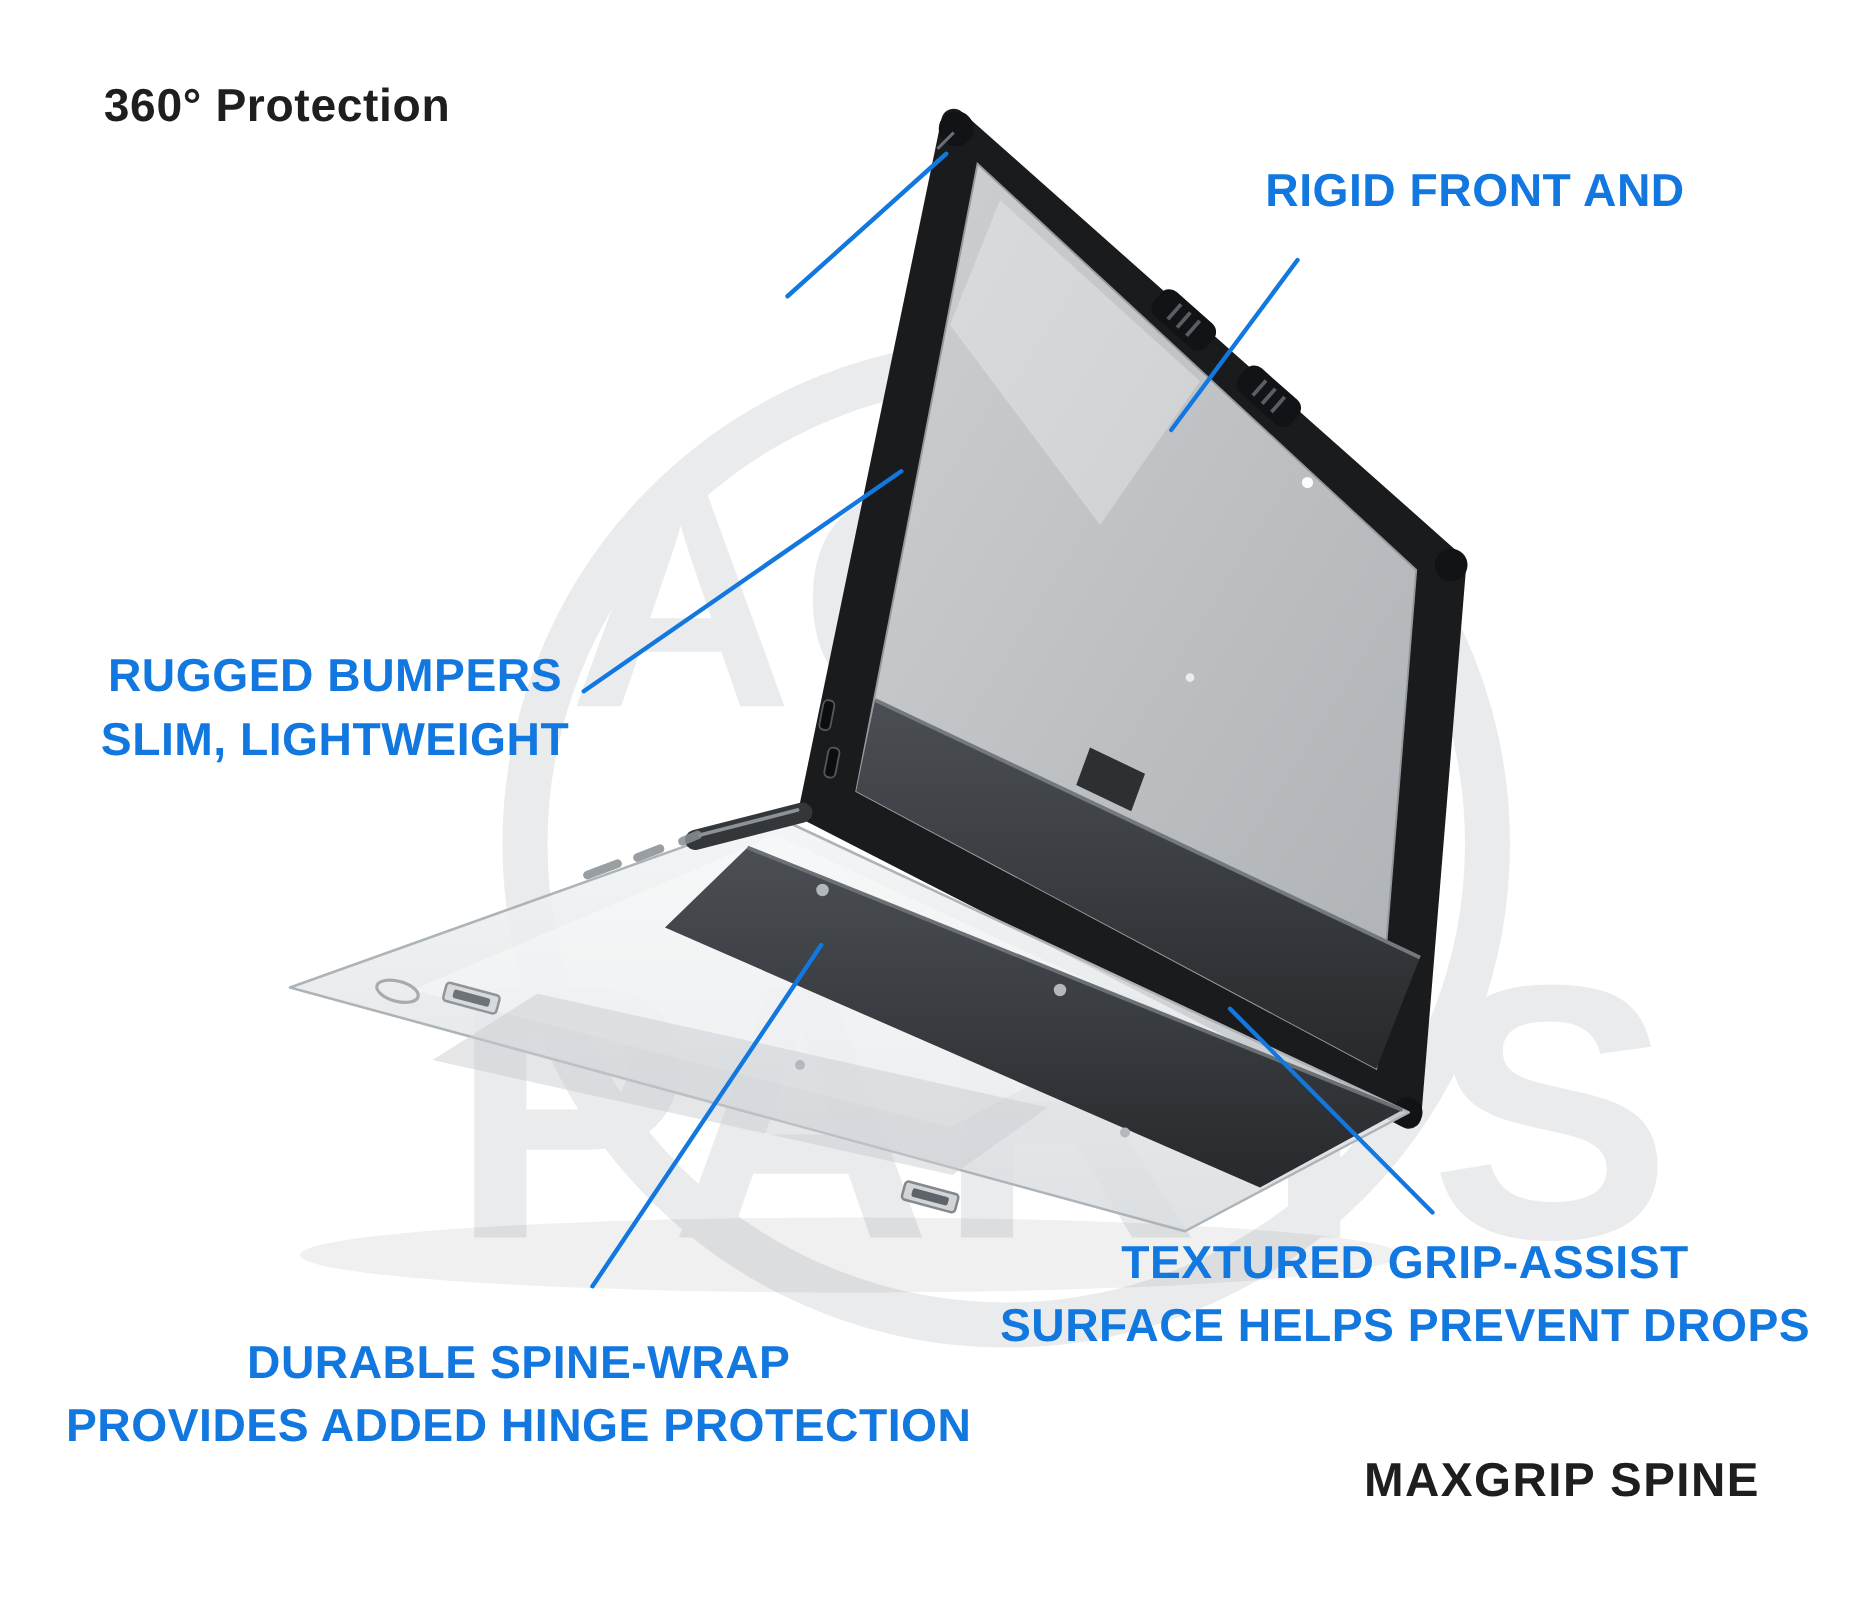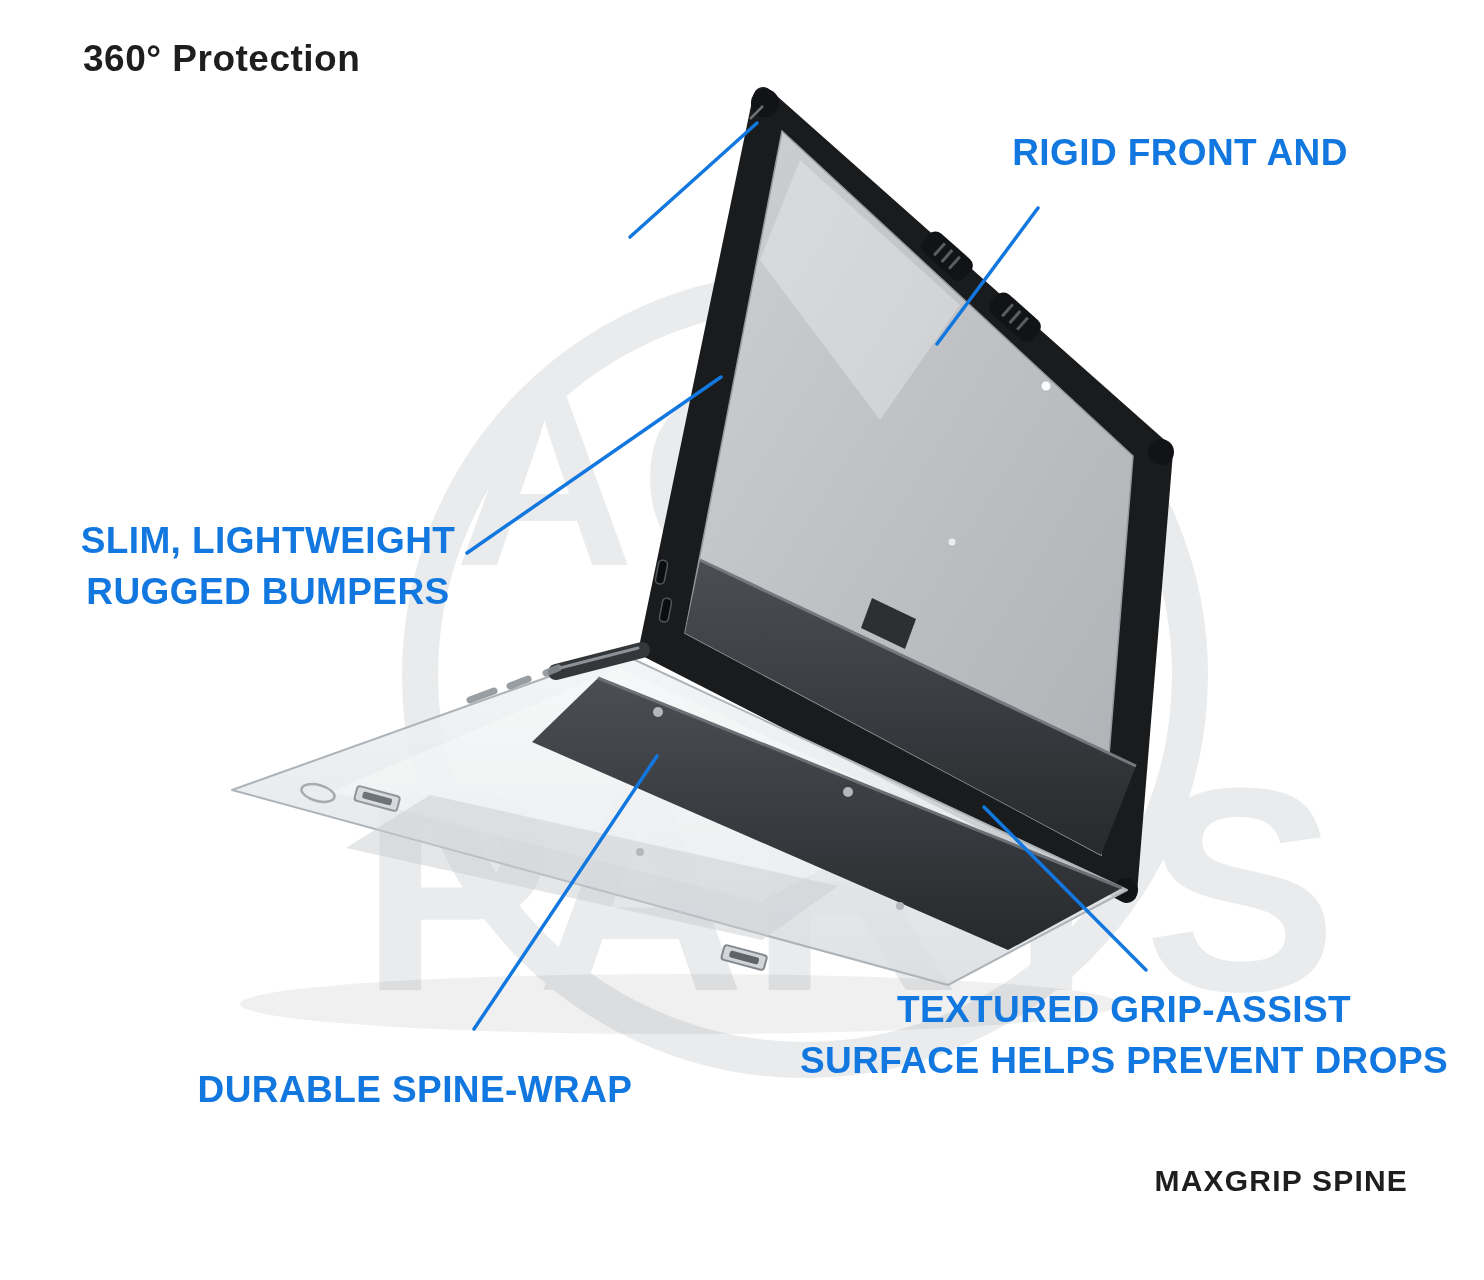--- a/index.html
+++ b/index.html
@@ -1,30 +1,30 @@
 <!DOCTYPE html>
 <html style="--accent: #1278DF; --heading: #1E1E20; --wm: #E9EBED;"><head>
 <meta charset="utf-8">
 <style>
   * { margin:0; padding:0; box-sizing:border-box; }
   :root { --accent:#1278DF; --heading:#1E1E20; --wm:#E9EBED; }
   html,body { background:#ffffff; }
   body { font-family:"Liberation Sans", sans-serif; }
   .canvas { position:relative; width:1484px; height:1280px; background:#ffffff; overflow:hidden; }
   .scene { position:absolute; left:0; top:0; width:1484px; height:1280px; }
-  .title { position:absolute; left:83px; top:38px; font-size:37px; font-weight:bold; color:var(--heading); letter-spacing:0.5px; }
+  .title { position:absolute; left:83px; top:64px; font-size:37px; font-weight:bold; color:var(--heading); letter-spacing:0.5px; }
   .callout { position:absolute; transform:translateX(-50%); color:var(--accent); font-weight:bold;
              font-size:37px; line-height:1.38; letter-spacing:0.4px; text-align:center; white-space:nowrap; }
   .callout span { display:block; }
   #c-overhang  { left:353px;  top:239px; }
   #c-rigid     { left:1180px; top:127px; }
   #c-slim      { left:268px;  top:515px; }
   #c-spinewrap { left:415px;  top:1064px; }
   #c-grip      { left:1124px; top:984px; }
-  .product-label { position:absolute; right:76px; top:1164px; font-size:30px; font-weight:bold;
+  .product-label { position:absolute; right:76px; top:1164px; font-size:38px; font-weight:bold;
                    letter-spacing:1.2px; color:var(--heading); }
   .leader { stroke:var(--accent); stroke-width:3.5; stroke-linecap:round; }
   .wm-text { font-family:"Liberation Sans", sans-serif; font-weight:bold; }
 </style>
 </head>
 <body>
 
 <div class="canvas">
 
   <svg class="scene" viewBox="0 0 1484 1280">
@@ -132,26 +132,27 @@
   </svg>
 
   <h1 class="title">360° Protection</h1>
 
 
   <div class="callout" id="c-rigid">
     <span>RIGID FRONT AND</span>
   </div>
 
   <div class="callout" id="c-slim">
+    <span>RUGGED BUMPERS</span>
     <span>SLIM, LIGHTWEIGHT</span>
-    <span>RUGGED BUMPERS</span>
   </div>
 
   <div class="callout" id="c-spinewrap">
     <span>DURABLE SPINE-WRAP</span>
+    <span>PROVIDES ADDED HINGE PROTECTION</span>
   </div>
 
   <div class="callout" id="c-grip">
     <span>TEXTURED GRIP-ASSIST</span>
     <span>SURFACE HELPS PREVENT DROPS</span>
   </div>
 
   <div class="product-label">MAXGRIP SPINE</div>
 
 </div>

